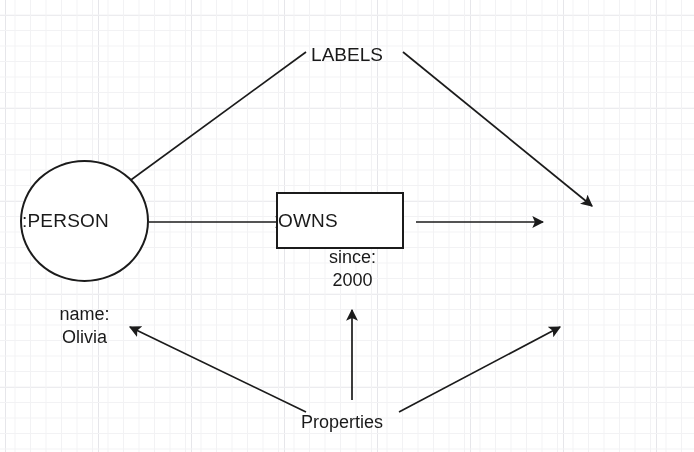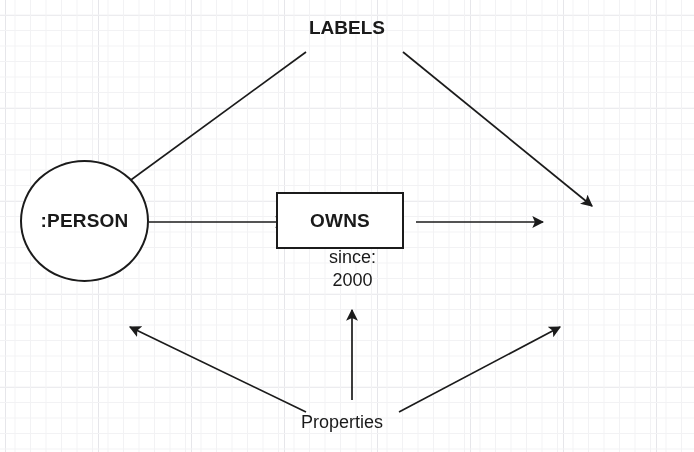--- a/index.html
+++ b/index.html
@@ -35,22 +35,20 @@
     width: 694px;
     height: 452px;
   }
   .shape {
     position: absolute;
     box-sizing: border-box;
     border: 2px solid #1b1b1b;
     background: #ffffff;
     display: flex;
     align-items: center;
-    justify-content: center;
-    font-weight: bold;
   }
   .circle-node {
     border-radius: 50%;
   }
   .circle-node span, .rect-node span {
     font-size: 19px;
     color: #1a1a1a;
     letter-spacing: 0.2px;
   }
   .annot {
@@ -82,31 +80,33 @@
 
     <line x1="403" y1="52" x2="592" y2="206" stroke="#1b1b1b" stroke-width="1.7" marker-end="url(#arrow)"></line>
 
     <line x1="306" y1="412" x2="130" y2="327" stroke="#1b1b1b" stroke-width="1.7" marker-end="url(#arrow)"></line>
 
     <line x1="352" y1="400" x2="352" y2="310" stroke="#1b1b1b" stroke-width="1.7" marker-end="url(#arrow)"></line>
 
     <line x1="399" y1="412" x2="560" y2="327" stroke="#1b1b1b" stroke-width="1.7" marker-end="url(#arrow)"></line>
   </svg>
 
-  <div class="annot" style="left:264px; top:16px; width:166px; font-size:19px;font-weight:bold;">LABELS</div>
+  <div class="annot" style="left:264px; top:43px; width:166px; font-size:19px;">LABELS</div>
 
   <div class="shape circle-node" style="left:20px; top:160px; width:129px; height:122px;">
     <span>:PERSON</span>
   </div>
 
   <div class="shape rect-node" style="left:276px; top:192px; width:128px; height:57px;">
     <span>OWNS</span>
   </div>
 
 
+  <div class="annot" style="left:12px; top:303px; width:145px;">name:
+Olivia</div>
 
   <div class="annot" style="left:289px; top:246px; width:127px;">since:
 2000</div>
 
 
   <div class="annot" style="left:259px; top:411px; width:166px;">Properties</div>
 
 </div>
 
 </body></html>

